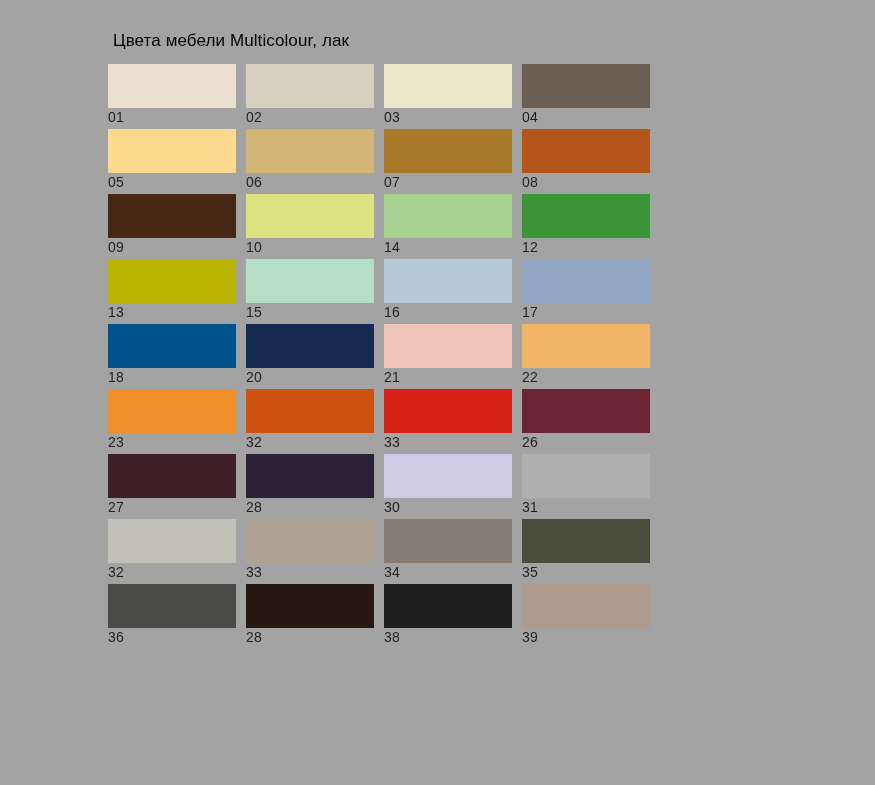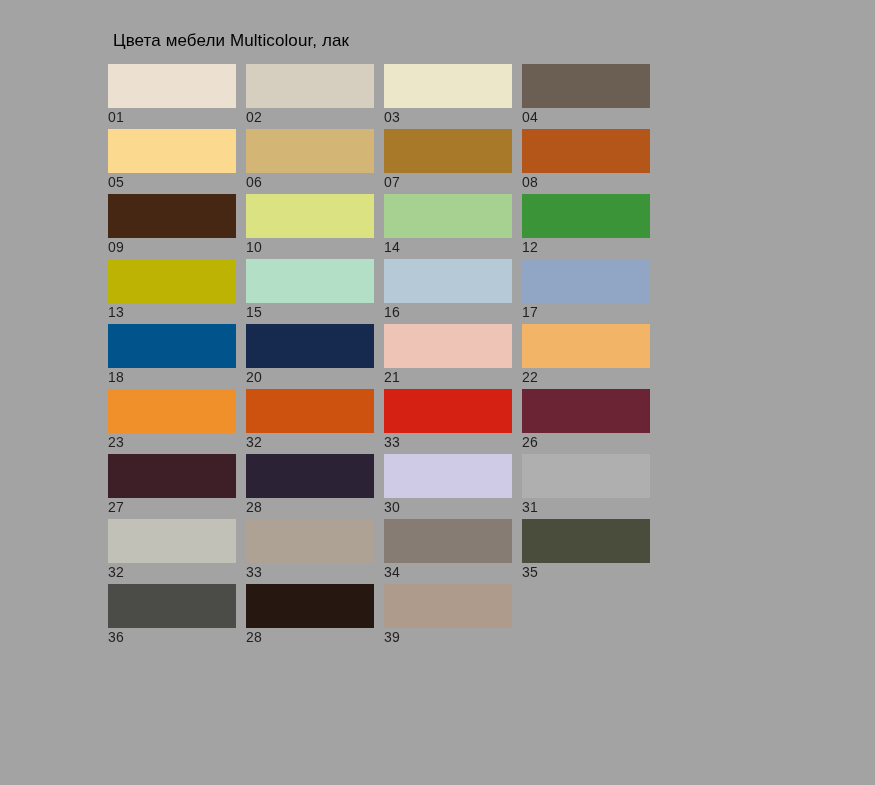--- a/index.html
+++ b/index.html
@@ -204,18 +204,22 @@
       </div>
       <div class="swatch-cell">
         <div class="swatch-chip" title="#4B4B47" style="background-color: rgb(75, 75, 71);"></div>
         <span class="swatch-label">36</span>
       </div>
       <div class="swatch-cell">
         <div class="swatch-chip" title="#261710" style="background-color: rgb(38, 23, 16);"></div>
         <span class="swatch-label">28</span>
       </div>
       <div class="swatch-cell">
+        <div class="swatch-chip" title="#1F1F1F" style="background-color: rgb(31, 31, 31);"></div>
+        <span class="swatch-label">38</span>
+      </div>
+      <div class="swatch-cell">
         <div class="swatch-chip" title="#AF9B8C" style="background-color: rgb(175, 155, 140);"></div>
         <span class="swatch-label">39</span>
       </div>
     </div>
 
 </div>
 
 </body></html>

